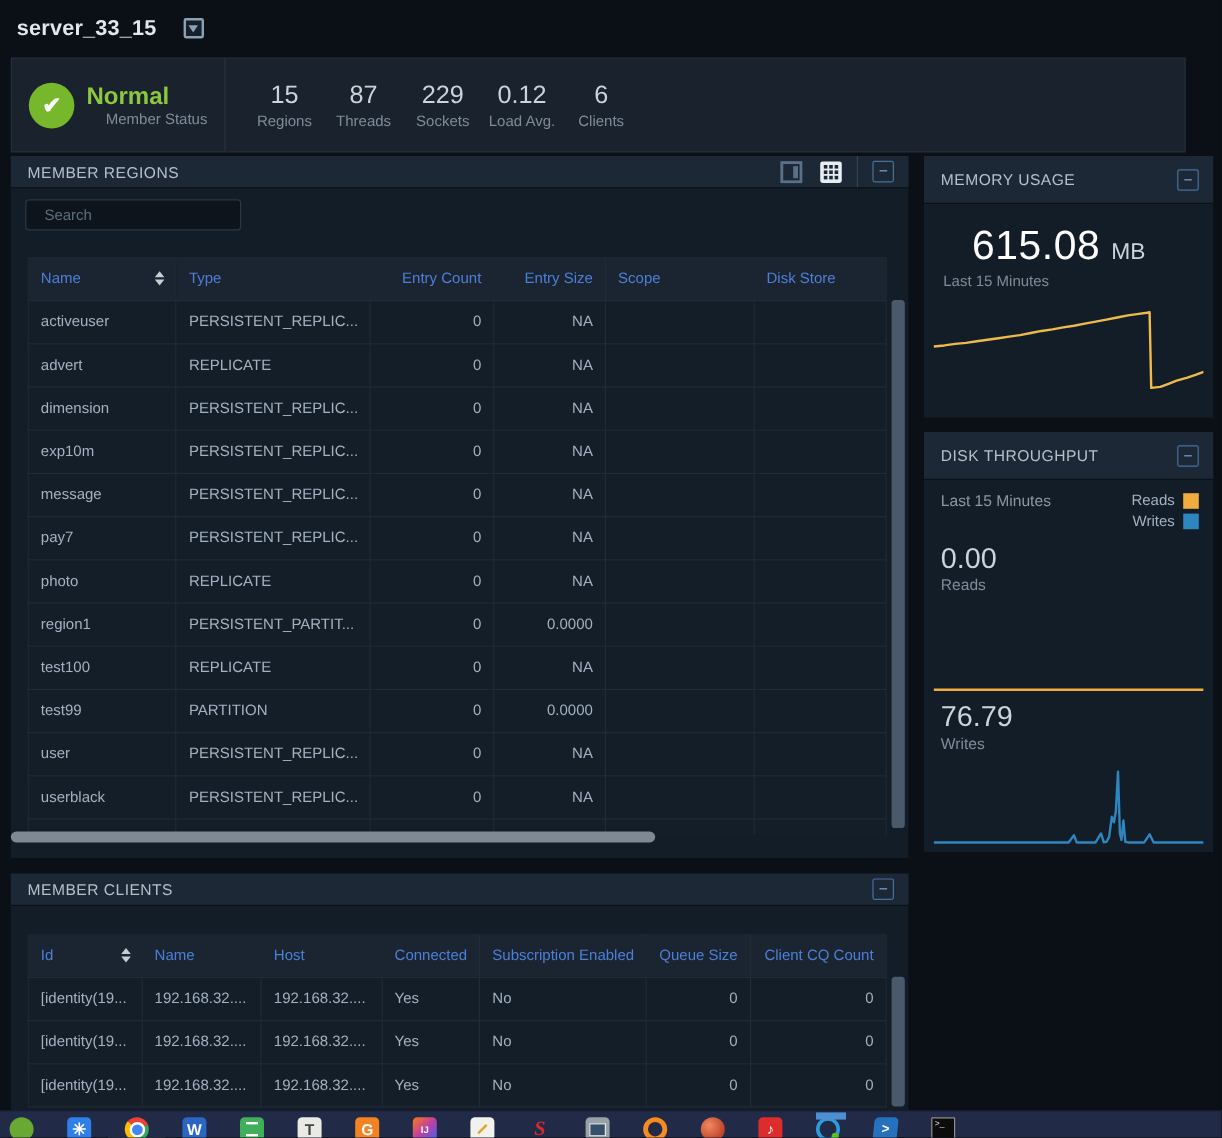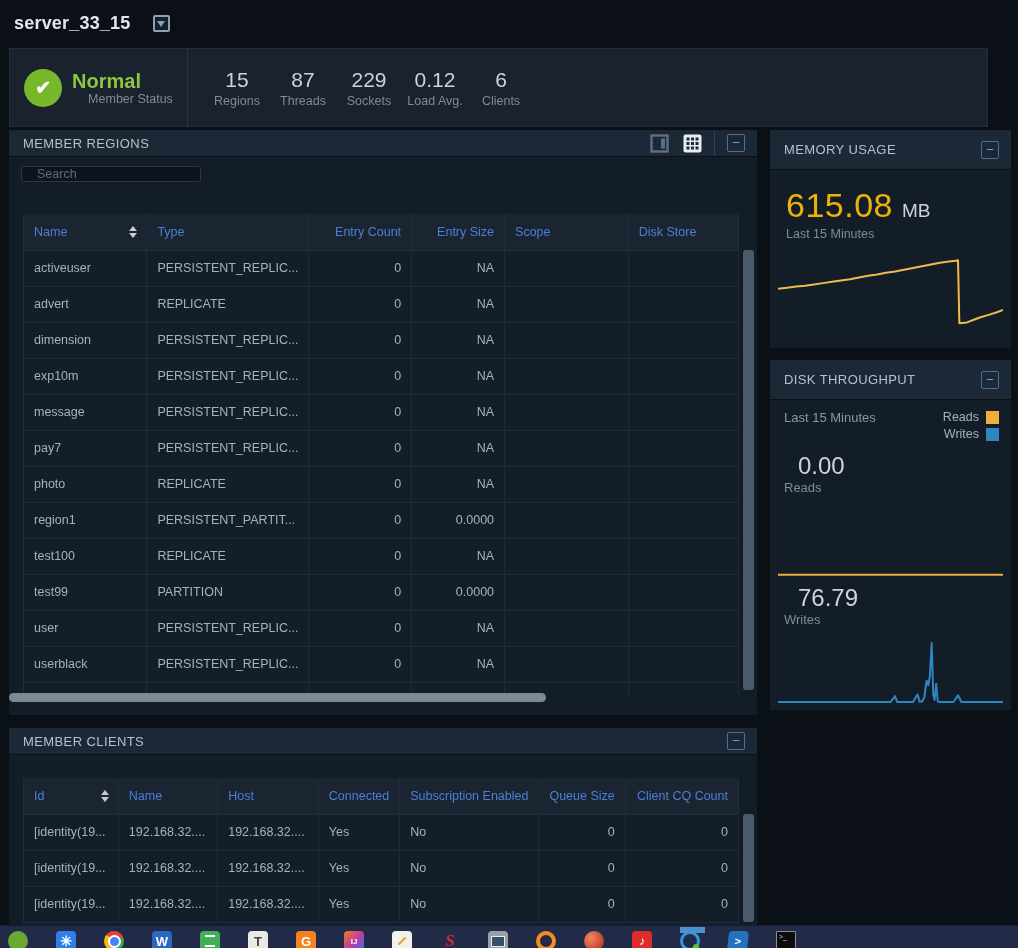--- a/index.html
+++ b/index.html
@@ -33,21 +33,21 @@
   .panel-header { height:27px; background:#1d2836; border-bottom:1px solid #0a1016;
                   display:flex; align-items:center; padding:0 12px 0 14px; }
   .ph-title { flex:1; font-size:13px; color:#b5c0ca; letter-spacing:.4px; }
   .collapse-btn { width:18px; height:18px; border:1px solid #44709e; border-radius:2px; color:#7fa9d8;
                   font-size:13px; line-height:15px; text-align:center; cursor:pointer; flex:0 0 auto; }
   .ph-sep { width:1px; height:26px; background:#33404f; margin:0 12px; }
   .view-icon { width:19px; height:19px; cursor:pointer; }
   .view-icon.detail { margin-right:14px; }
   
   .search-row { padding:9px 12px 7px 12px; }
-  .search-box { width:180px; height:16px; background:#0d141c; border:1px solid #2b3razor; border:1px solid #2b3745; border-radius:3px;
+  .search-box { width:180px; height:26px; background:#0d141c; border:1px solid #2b3razor; border:1px solid #2b3745; border-radius:3px;
                 display:flex; align-items:center; gap:7px; padding:0 8px; }
   .search-box input { flex:1; background:transparent; border:none; outline:none; color:#aab7c4;
                       font-size:12.5px; font-family:"Liberation Sans", sans-serif; }
   .search-box input::placeholder { color:#5f6e7d; }
   
   .table-wrap { position:absolute; overflow:hidden; }
   .gridtable table { border-collapse:collapse; table-layout:fixed; }
   .gridtable th, .gridtable td { border-right:1px solid #202b38; border-bottom:1px solid #202b38;
                                  padding:0 10px; height:36px; font-size:12.5px; white-space:nowrap; overflow:hidden; }
   .gridtable th { background:#1b2531; color:#4c7fd8; font-weight:400; text-align:left; position:relative; }
@@ -64,36 +64,36 @@
   
   .regions-panel { left:9px; top:130px; width:748px; height:585px; }
   .regions-panel .table-wrap { left:14px; top:84px; width:716px; height:482px; }
   .clients-panel { left:9px; top:728px; width:748px; height:197px; }
   .clients-panel .table-wrap { left:14px; top:50px; width:716px; height:147px; }
   .memory-panel { left:770px; top:130px; width:241px; height:218px; }
   .disk-panel   { left:770px; top:360px; width:241px; height:350px; }
   .disk-panel .panel-header, .memory-panel .panel-header { height:40px; }
   
   .big-value-row { padding:16px 16px 0 16px; display:flex; align-items:baseline; gap:9px; }
-  .big-value { font-size:34px; color:#eab308; letter-spacing:.5px; }
+  .big-value { font-size:34px; color:#ffffff; letter-spacing:.5px;margin-left:24px; }
   .big-unit { font-size:19px; font-weight:normal; color:#ccd4db; }
   .sub-label { padding:2px 16px 0 16px; font-size:12.5px; color:#7e8b99; }
   .chart { position:absolute; }
   .chart svg { width:100%; height:100%; display:block; }
   .memory-chart { left:8px; right:8px; top:120px; height:84px; }
   
   .dt-row1 { position:absolute; left:14px; right:12px; top:50px; display:flex; justify-content:space-between; }
   .dt-sub { font-size:13px; color:#8схе; color:#8b97a4; }
   .legend { text-align:right; }
   .legend-row { display:flex; align-items:center; justify-content:flex-end; gap:7px; margin-bottom:3px; }
   .legend-label { font-size:12.5px; color:#a3b1c0; }
   .swatch { width:13px; height:13px; display:inline-block; }
   .swatch-reads { background:#f0ad3e; }
   .swatch-writes { background:#2e86c1; }
-  .dt-value { position:absolute; left:28px; font-size:24px; color:#ccd4db; }
+  .dt-value { position:absolute; left:14px; font-size:24px; color:#ccd4db; }
   .dt-vlabel { position:absolute; left:14px; font-size:13px; color:#7e8b99; }
   .reads-value { top:92px; } .reads-label { top:120px; }
   .reads-chart { left:8px; right:8px; top:168px; height:48px; }
   .writes-value { top:224px; } .writes-label { top:252px; }
   .writes-chart { left:8px; right:8px; top:274px; height:70px; }
   
   .taskbar { position:absolute; left:0; bottom:0; width:1018px; height:23px; background:#212a47;
              border-top:1px solid #161d33; display:flex; padding-left:8px; }
   .tb-icon { width:20px; height:20px; margin-right:28px; margin-top:5px; flex:0 0 auto; position:relative;
              border-radius:4px; display:flex; align-items:center; justify-content:center;

